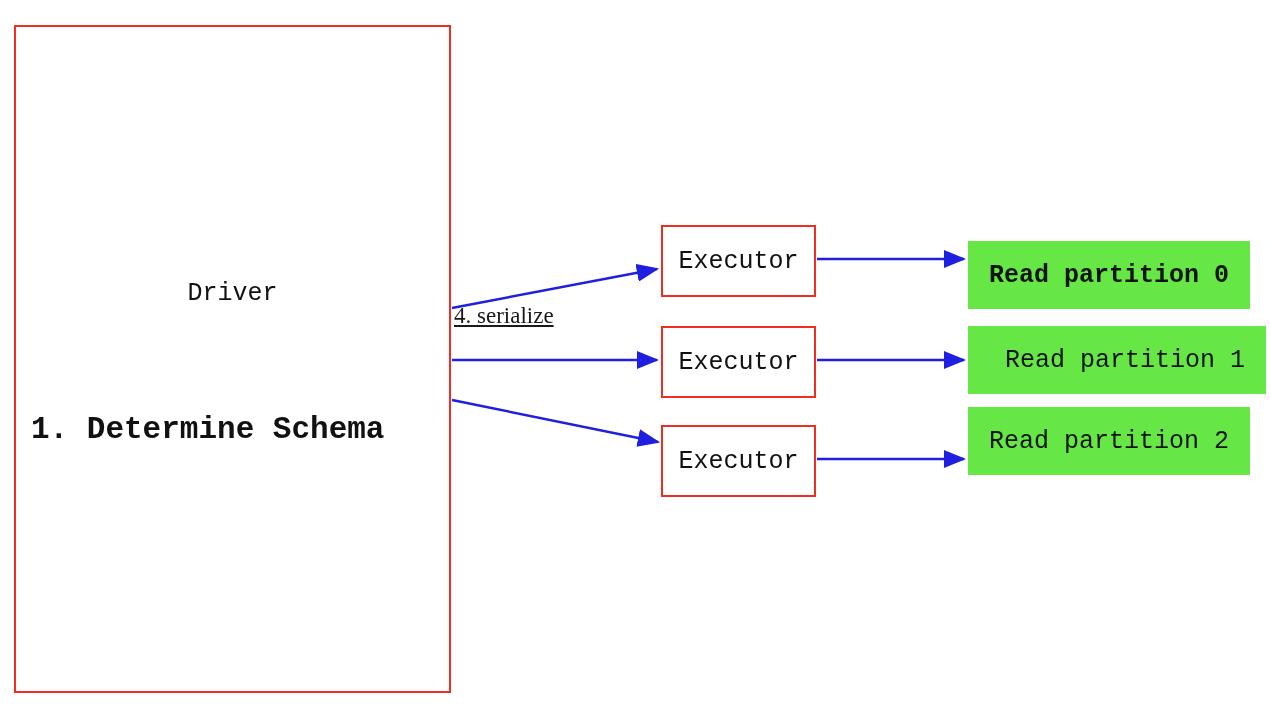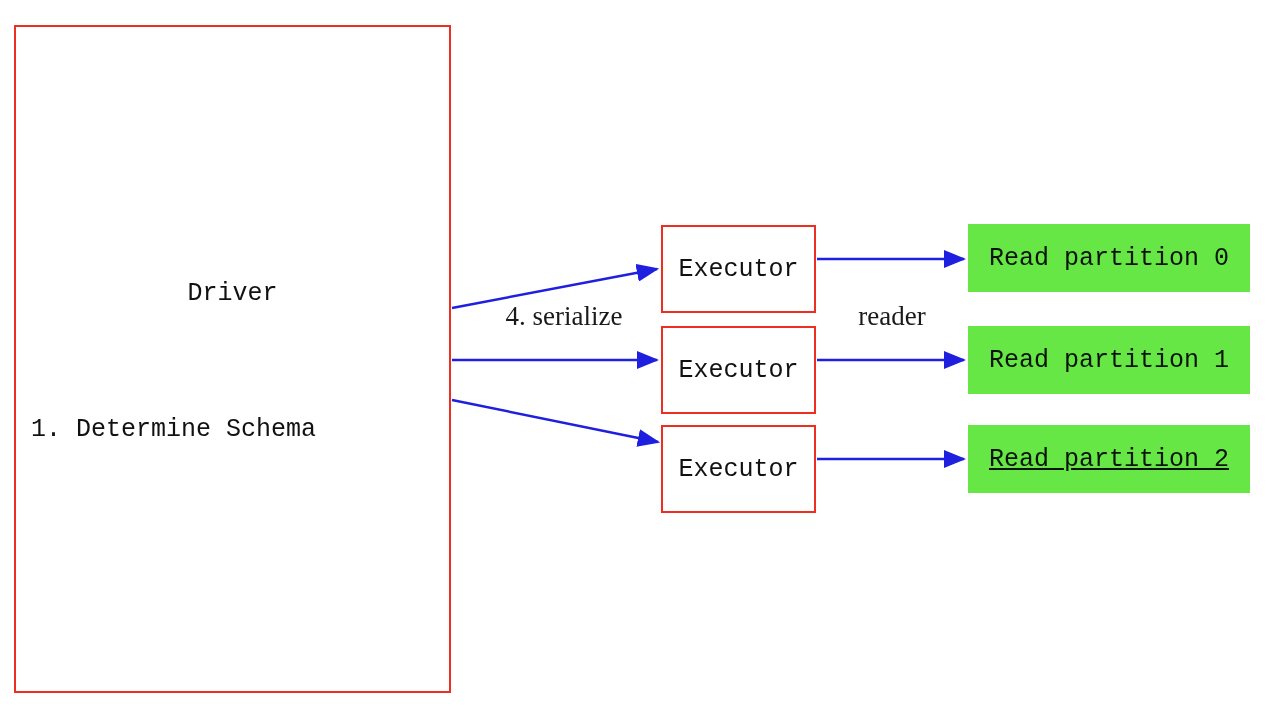--- a/index.html
+++ b/index.html
@@ -17,44 +17,44 @@
     border: 2px solid #ee2e20;
     background: #ffffff;
   }
   #driver-box { left: 14px; top: 25px; width: 437px; height: 668px; }
   #driver-title {
     position: absolute; left: 14px; top: 279px; width: 437px;
     text-align: center; font-size: 25px;
   }
   #driver-steps {
     position: absolute; left: 31px; top: 362px;
-    font-size: 25px; line-height: 27px; white-space: pre;
+    font-size: 31px; line-height: 27px; white-space: pre; font-weight: bold;
   }
   .executor-box {
-    left: 661px; width: 155px; height: 88px;
+    left: 661px; width: 155px; height: 72px;
     display: flex; align-items: center; justify-content: center;
     font-size: 25px;
   }
   #executor-box-0 { top: 225px; }
   #executor-box-1 { top: 326px; }
   #executor-box-2 { top: 425px; }
   .partition-box {
     position: absolute; left: 968px; width: 282px; height: 68px;
     background: #66e746;
     display: flex; align-items: center; justify-content: center;
     font-size: 25px; color: #0b140a;
   }
-  #partition-box-0 { top: 224px; }
-  #partition-box-1 { top: 326px; }
-  #partition-box-2 { top: 425px; text-decoration: underline; }
+  #partition-box-0 { top: 241px; font-weight: bold; }
+  #partition-box-1 { top: 326px; padding-left: 16px; }
+  #partition-box-2 { top: 407px; }
   .edge-label {
     position: absolute;
     font-family: "Liberation Serif", "DejaVu Serif", serif;
-    font-size: 27px; line-height: 28px;
-    text-align: center; color: #1a1a1a;
+    font-size: 23px; line-height: 28px;
+    text-align: left; color: #1a1a1a; text-decoration: underline;
   }
   #label-serialize { left: 454px; top: 302px; width: 220px; }
   #label-reader    { left: 817px; top: 302px; width: 150px; }
   #arrow-layer {
     position: absolute; left: 0; top: 0;
     width: 1270px; height: 710px;
     pointer-events: none;
   }
   #arrow-layer line { stroke: #1f1fdf; stroke-width: 2.5; }
 </style>
@@ -78,21 +78,20 @@
   <line x1="452" y1="400" x2="658" y2="442" marker-end="url(#arrowhead)"></line>
   <line x1="817" y1="259" x2="964" y2="259" marker-end="url(#arrowhead)"></line>
   <line x1="817" y1="360" x2="964" y2="360" marker-end="url(#arrowhead)"></line>
   <line x1="817" y1="459" x2="964" y2="459" marker-end="url(#arrowhead)"></line>
 </svg>
 
 <div class="edge-label" id="label-serialize">
   <div>4. serialize</div>
 </div>
 <div class="edge-label" id="label-reader">
-  <div>reader</div>
 </div>
 
 <div class="redbox executor-box" id="executor-box-0">Executor</div>
 <div class="redbox executor-box" id="executor-box-1">Executor</div>
 <div class="redbox executor-box" id="executor-box-2">Executor</div>
 
 <div class="partition-box" id="partition-box-0">Read partition 0</div>
 <div class="partition-box" id="partition-box-1">Read partition 1</div>
 <div class="partition-box" id="partition-box-2">Read partition 2</div>
 

